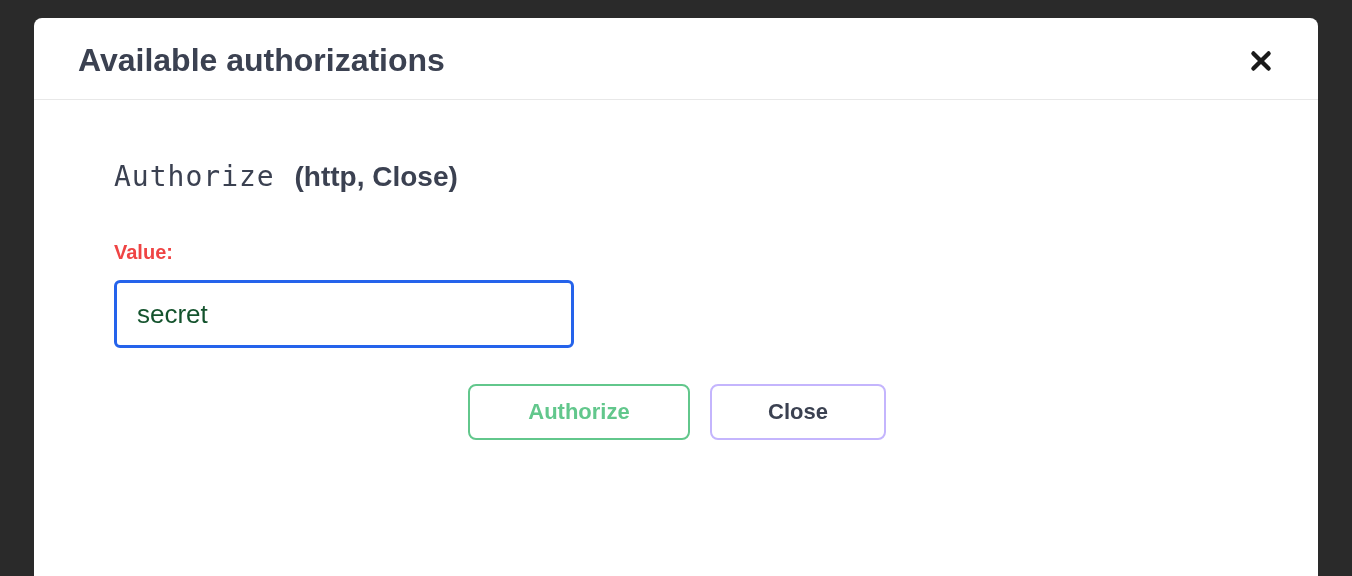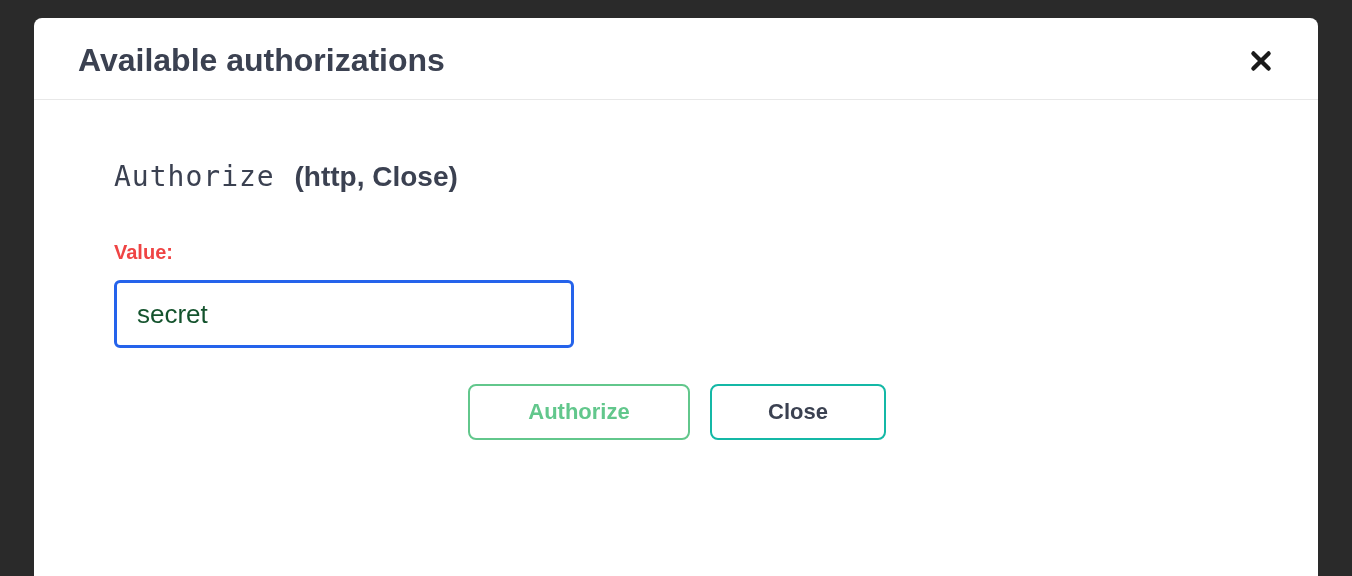--- a/index.html
+++ b/index.html
@@ -97,21 +97,21 @@
       align-items: center;
       justify-content: center;
     }
     .btn-authorize {
       color: #62c78c;
       border: 2px solid #62c78c;
       min-width: 222px;
     }
     .btn-close {
       color: #3b4151;
-      border: 2px solid #14b8a6;
+      border: 2px solid #c4b5fd;
       min-width: 176px;
     }
   </style>
 </head>
 <body>
 
 <div class="modal">
   <div class="modal-header">
     <h2 class="modal-title">Available authorizations</h2>
     <div class="close-icon">

